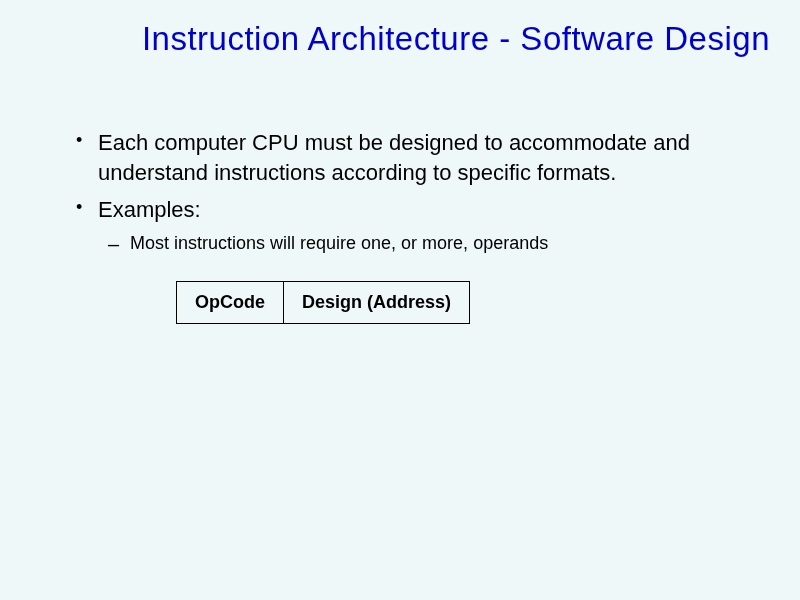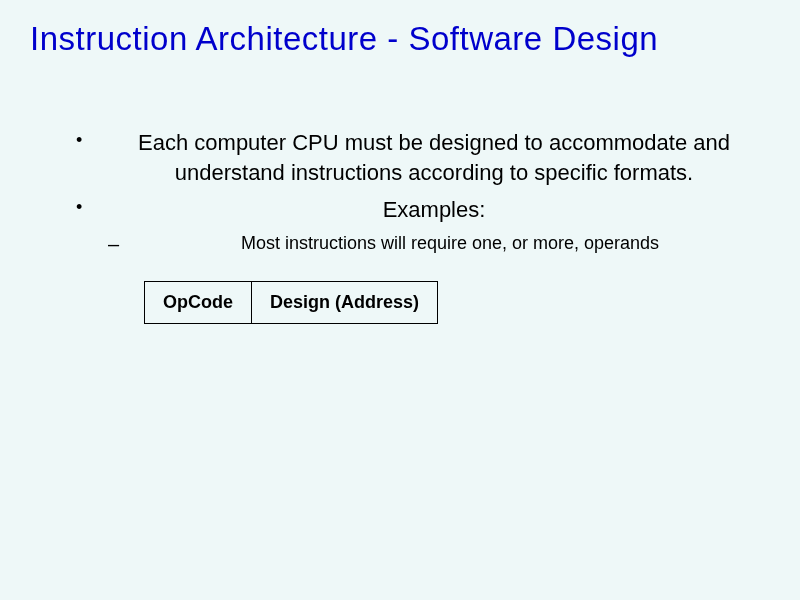--- a/index.html
+++ b/index.html
@@ -16,27 +16,26 @@
     }
     .slide {
       width: 100%;
       height: 100%;
       padding: 20px 30px;
     }
     .title {
       color: #0000cc;
       font-size: 33px;
       font-weight: normal;
-      text-align: left;
+      text-align: right;
       margin-bottom: 70px;
       letter-spacing: 0.5px;
     }
     .content {
       padding-left: 38px;
-      text-align: center;
     }
     ul.outer {
       list-style: none;
     }
     ul.outer > li {
       position: relative;
       padding-left: 30px;
       font-size: 22px;
       color: #000;
       line-height: 1.35;
@@ -65,21 +64,21 @@
     ul.inner > li::before {
       content: "–";
       position: absolute;
       left: 10px;
       top: 0;
       font-size: 20px;
       color: #000;
     }
     .diagram {
       margin-top: 26px;
-      margin-left: 76px;
+      margin-left: 108px;
       display: flex;
     }
     .cell {
       border: 1.5px solid #000;
       padding: 10px 18px;
       font-size: 18px;
       font-weight: bold;
       color: #000;
       background: transparent;
     }

